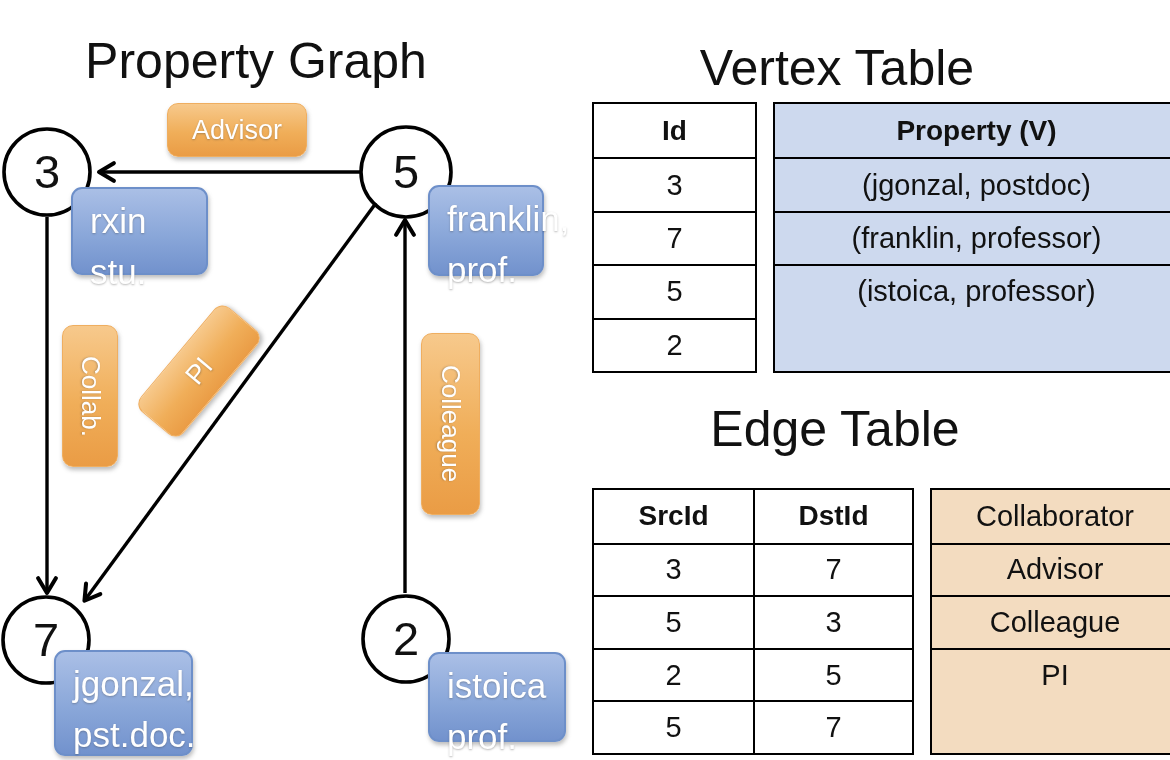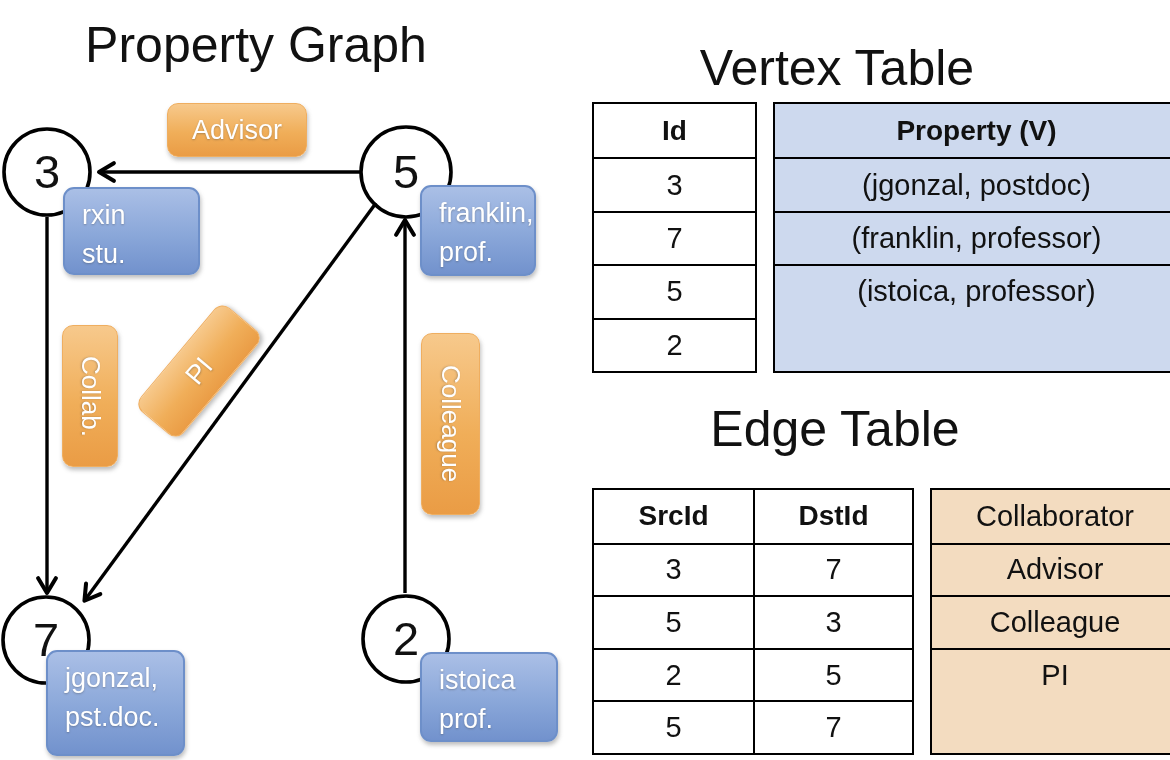--- a/index.html
+++ b/index.html
@@ -21,21 +21,21 @@
     background:linear-gradient(180deg,#f7c98c 0%,#f0ae59 55%,#ea9c45 100%);
     border:1px solid #efae60;
   }
   .blue{
     background:linear-gradient(180deg,#aabfe6 0%,#8aa7d9 55%,#7292cd 100%);
     border:2px solid #6d8fc9;
   }
   .hcenter{display:flex;align-items:center;justify-content:center;font-size:27px;}
   .vlabel{display:flex;align-items:center;justify-content:center;font-size:26px;}
   .vlabel span{writing-mode:vertical-rl;}
-  .propbox{font-size:27px;line-height:1.45;padding:7px 0 0 17px;}
+  .propbox{font-size:35px;line-height:1.45;padding:7px 0 0 17px;margin-left:8px;}
   .node-num{
     position:absolute;width:80px;text-align:center;font-size:47px;line-height:56px;color:#111;
   }
   
   .tbl{position:absolute;display:flex;gap:16px;}
   .tcol{border:2.5px solid #000;display:grid;box-sizing:border-box;background:#fff;}
   .tcol .cell{
     display:flex;align-items:center;justify-content:center;
     font-size:29px;border-top:2.5px solid #000;white-space:nowrap;
   }
@@ -46,21 +46,21 @@
   .two-col .cell:nth-child(2n){border-left:2.5px solid #000;}
   .cell.head{font-weight:bold;font-size:28px;}
   .bluecells{background:#cdd9ee;}
   .tancells{background:#f3dcc0;}
 </style>
 </head>
 <body>
 
 <div id="stage">
 
-  <div class="big-title" style="left:16px;top:16px;width:480px;">Property Graph</div>
+  <div class="big-title" style="left:16px;top:32px;width:480px;">Property Graph</div>
 
   <svg width="580" height="760" style="position:absolute;left:0;top:0;">
     <defs>
       <marker id="arrow" viewBox="0 0 12 12" refX="9.5" refY="6" markerWidth="6.5" markerHeight="6.5" orient="auto" markerUnits="strokeWidth">
         <path d="M2 1.2 L10 6 L2 10.8" fill="none" stroke="#000" stroke-width="2.2" stroke-linecap="round" stroke-linejoin="round"></path>
       </marker>
     </defs>
     <circle cx="47" cy="172" r="43" fill="#fff" stroke="#000" stroke-width="3.6"></circle>
     <circle cx="406" cy="172" r="45" fill="#fff" stroke="#000" stroke-width="3.6"></circle>
     <circle cx="46" cy="640" r="43" fill="#fff" stroke="#000" stroke-width="3.6"></circle>

